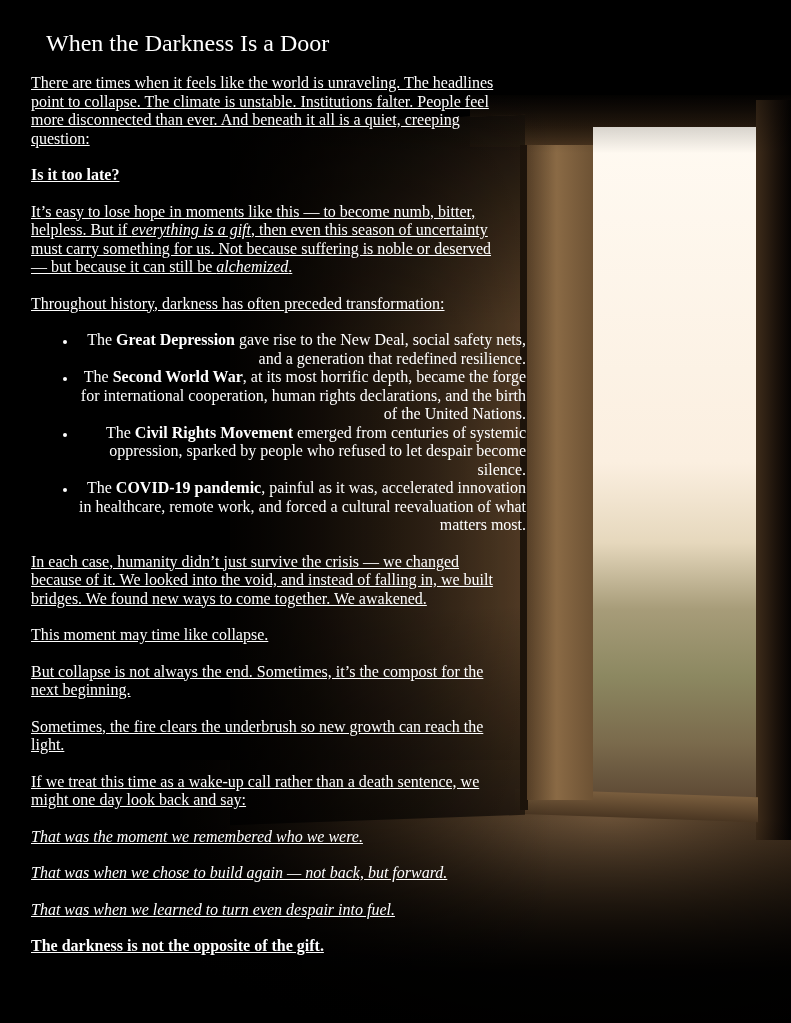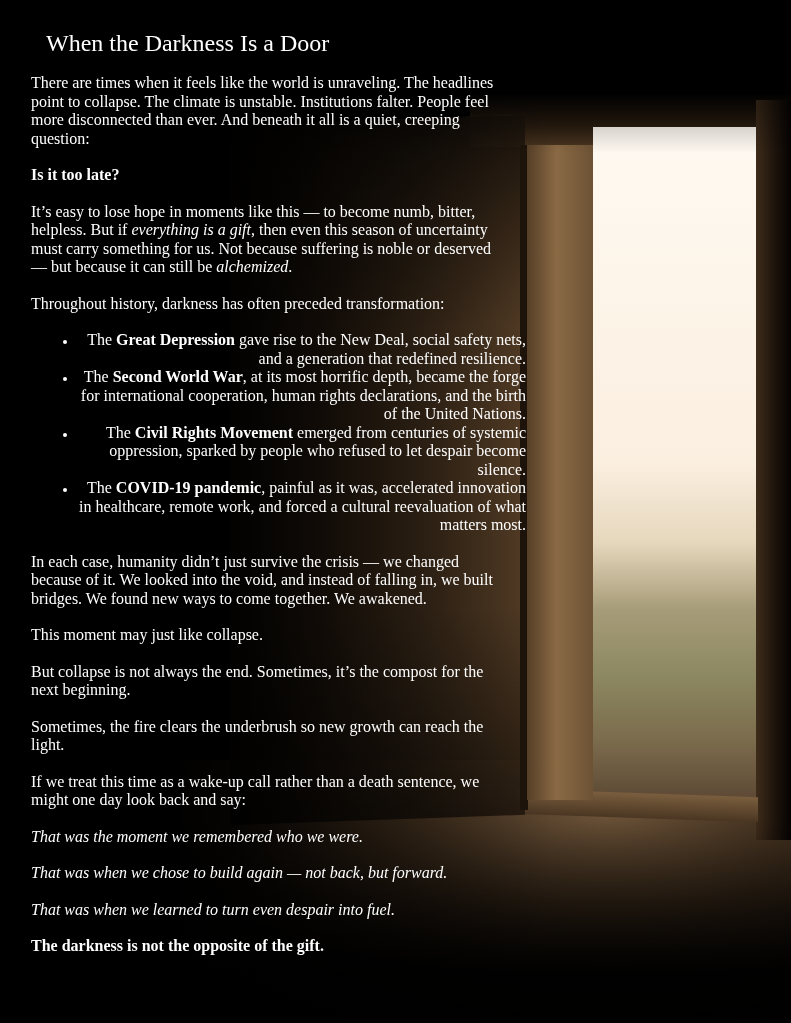--- a/index.html
+++ b/index.html
@@ -57,21 +57,21 @@
       linear-gradient(180deg, rgba(0,0,0,0.9) 0%, rgba(0,0,0,0) 15%, rgba(0,0,0,0) 80%, rgba(0,0,0,0.95) 95%);
   }
 
   .content {
     position: absolute; left: 31px; top: 28px; width: 495px;
     font-size: 16px; line-height: 18.5px;
   }
   h1 {
     margin: 0 0 16px 15px; font-size: 24px; line-height: 30px; font-weight: normal;
   }
-  p { margin: 0 15px 18px 0; }
+  p { margin: 0 15px 18px 0; text-decoration: underline; }
   .bold { font-weight: bold; }
   em { font-style: italic; }
   ul { margin: 0 0 18px 0; padding-left: 46px; text-align: right; }
   ul li { margin: 0; padding-left: 0; }
   ul li::marker { font-size: 12px; }
 </style>
 </head>
 <body>
 
 <div class="scene">
@@ -97,21 +97,21 @@
   <p>Throughout history, darkness has often preceded transformation:</p>
 
   <ul>
     <li><span>The </span><b>Great Depression</b><span> gave rise to the New Deal, social safety nets, and a generation that redefined resilience.</span></li>
     <li><span>The </span><b>Second World War</b><span>, at its most horrific depth, became the forge for international cooperation, human rights declarations, and the birth of the United Nations.</span></li>
     <li><span>The </span><b>Civil Rights Movement</b><span> emerged from centuries of systemic oppression, sparked by people who refused to let despair become silence.</span></li>
     <li><span>The </span><b>COVID-19 pandemic</b><span>, painful as it was, accelerated innovation in healthcare, remote work, and forced a cultural reevaluation of what matters most.</span></li>
   </ul>
 
   <p>In each case, humanity didn’t just survive the crisis — we changed because of it. We looked into the void, and instead of falling in, we built bridges. We found new ways to come together. We awakened.</p>
-  <p>This moment may just like collapse.</p>
+  <p>This moment may time like collapse.</p>
   <p>But collapse is not always the end. Sometimes, it’s the compost for the next beginning.</p>
   <p>Sometimes, the fire clears the underbrush so new growth can reach the light.</p>
   <p>If we treat this time as a wake-up call rather than a death sentence, we might one day look back and say:</p>
   <p><em>That was the moment we remembered who we were.</em></p>
   <p><em>That was when we chose to build again — not back, but forward.</em></p>
   <p><em>That was when we learned to turn even despair into fuel.</em></p>
   <p class="bold">The darkness is not the opposite of the gift.</p>
 </div>
 
 </body></html>

